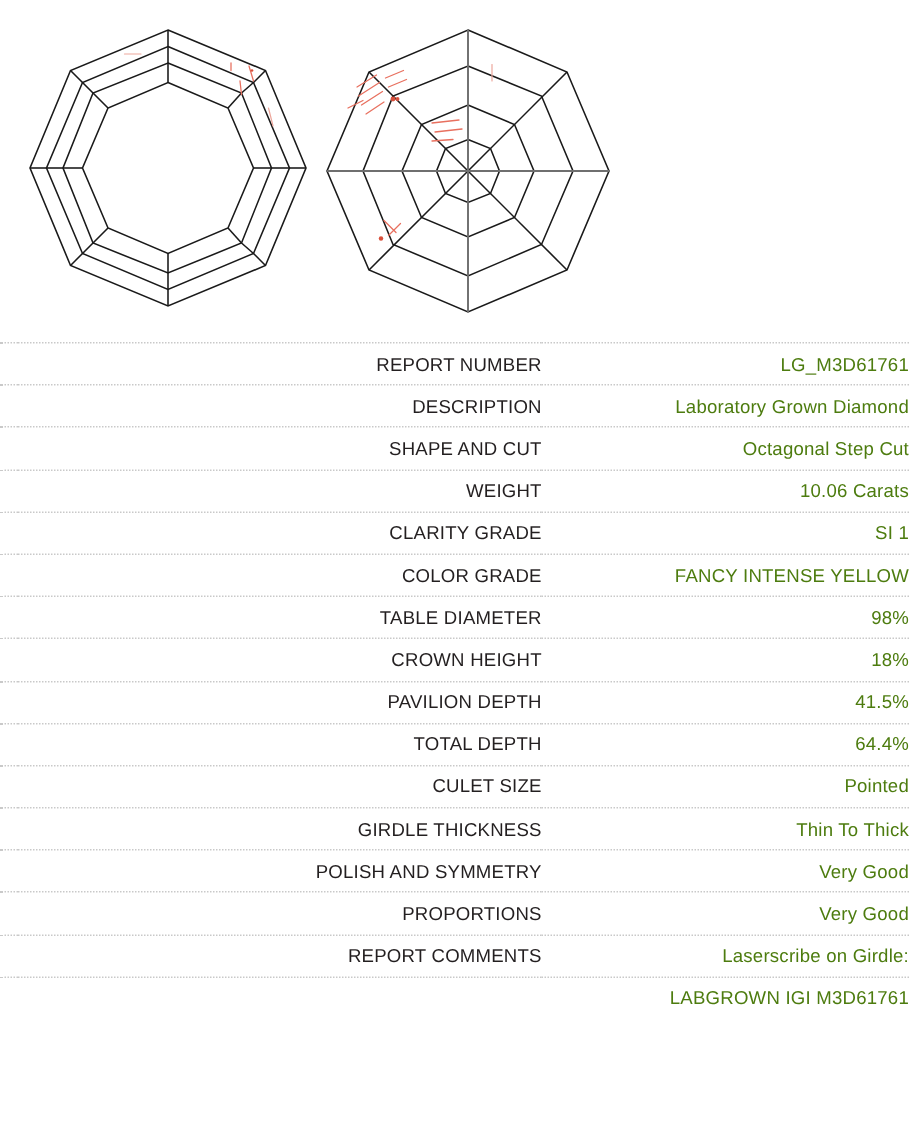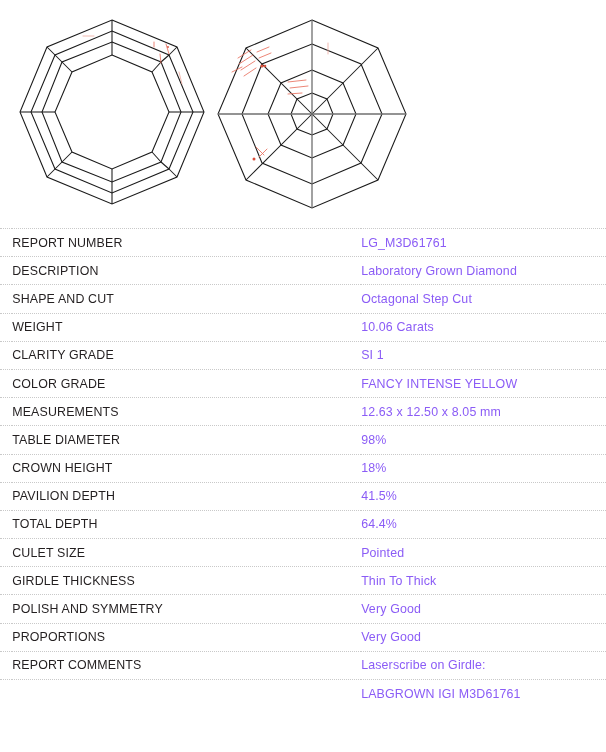--- a/index.html
+++ b/index.html
@@ -78,35 +78,36 @@
   #report-table td {
     padding: 0;
     height: 27.2px;
     vertical-align: middle;
     font-size: 12.4px;
     letter-spacing: 0.15px;
     white-space: nowrap;
   }
   #report-table tr {
     border-top: 1px dotted #c9c9c9;
+    text-align: right;
   }
   #report-table tr:first-child {
     border-top: 1px dotted #c9c9c9;
   }
   td.spacer-cell {
     width: 12px;
   }
   td.label-cell {
     width: 342px;
     padding-left: 16px;
     color: #231f20;
   }
   td.value-cell {
     width: 240px;
-    color: #8b5cf6;
+    color: #4d7c0f;
   }
   tr.continuation-row td.label-cell {
     color: transparent;
   }
 </style>
 </head>
 <body>
 
 <div id="report-page">
 
@@ -224,25 +225,20 @@
         <td class="label-cell">CLARITY GRADE</td>
         <td class="value-cell">SI 1</td>
       </tr>
       <tr>
         <td class="spacer-cell"></td>
         <td class="label-cell">COLOR GRADE</td>
         <td class="value-cell">FANCY INTENSE YELLOW</td>
       </tr>
       <tr>
         <td class="spacer-cell"></td>
-        <td class="label-cell">MEASUREMENTS</td>
-        <td class="value-cell">12.63 x 12.50 x 8.05 mm</td>
-      </tr>
-      <tr>
-        <td class="spacer-cell"></td>
         <td class="label-cell">TABLE DIAMETER</td>
         <td class="value-cell">98%</td>
       </tr>
       <tr>
         <td class="spacer-cell"></td>
         <td class="label-cell">CROWN HEIGHT</td>
         <td class="value-cell">18%</td>
       </tr>
       <tr>
         <td class="spacer-cell"></td>

